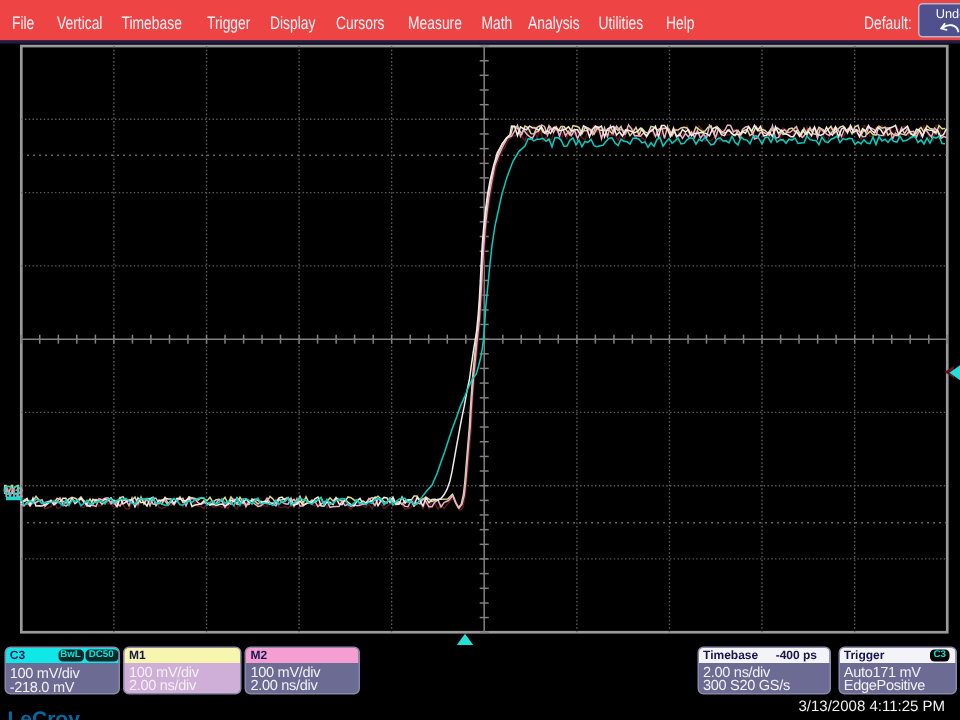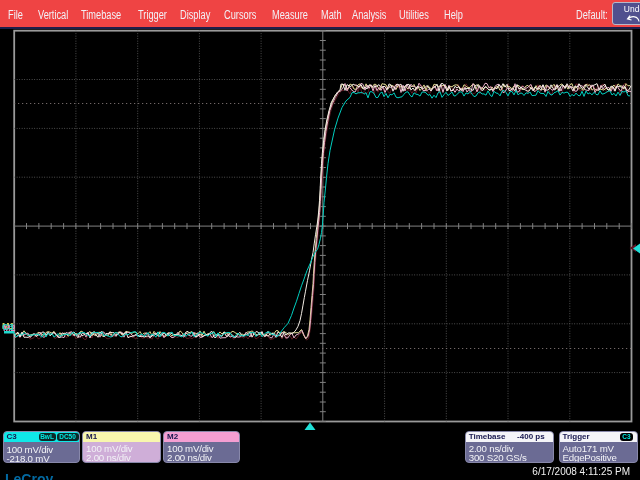--- a/index.html
+++ b/index.html
@@ -175,12 +175,12 @@
 <div class="box" style="left:464.7px;top:431px;width:89px;height:32px;background:#6b6b94">
  <div class="bhead" style="background:#f4f4f8">Timebase<span style="position:absolute;right:8px;top:0">-400 ps</span></div>
  <div class="bbody">2.00 ns/div<br><span class="fl">300 S</span>20 GS/s</div>
 </div>
 <div class="box" style="left:558.5px;top:431px;width:79px;height:32px;background:#6b6b94">
  <div class="bhead" style="background:#f4f4f8">Trigger<span class="badge" style="position:absolute;right:3.5px;top:1px;width:13px;background:#000">C3</span></div>
  <div class="bbody"><span class="fl">Auto</span>171 mV<br><span class="fl">Edge</span>Positive</div>
 </div>
 
 <div style="position:absolute;left:5px;top:473px;font-size:14px;font-weight:bold;color:#0369a1;border-bottom:2px solid #2030e0;line-height:13px">LeCroy</div>
-<div style="position:absolute;right:10px;top:465.5px;font-size:10px;color:#f0f0f0">6/17/2008 4:11:25 PM</div>
+<div style="position:absolute;right:10px;top:465.5px;font-size:10px;color:#f0f0f0">3/13/2008 4:11:25 PM</div>
 </body></html>

